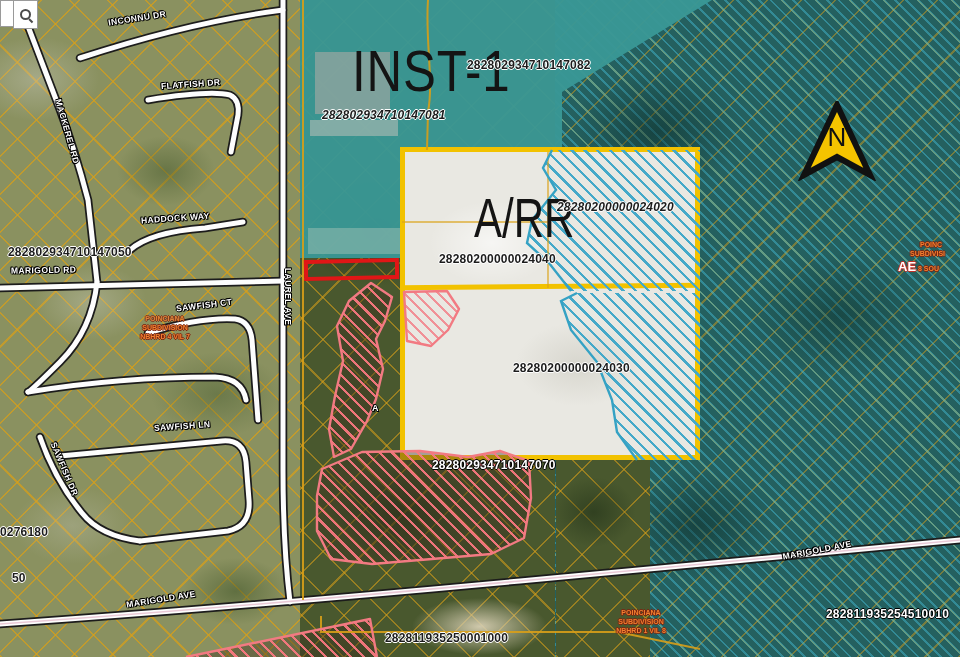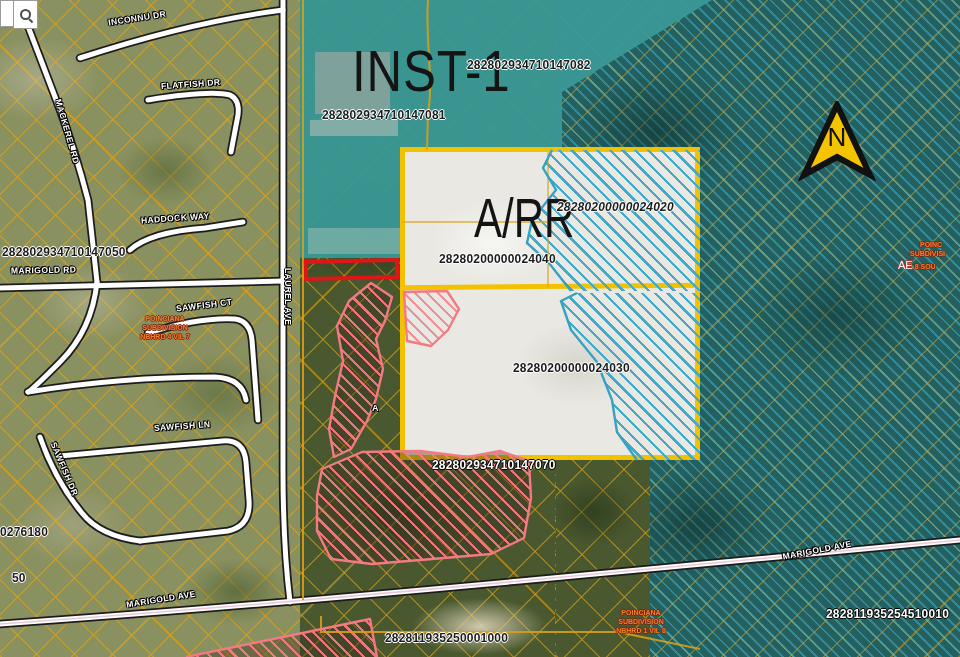--- a/index.html
+++ b/index.html
@@ -77,21 +77,21 @@
   .lbl{position:absolute;z-index:7;white-space:nowrap;line-height:1;}
   .pid{font-size:12px;font-weight:bold;color:#1c1c1c;letter-spacing:.2px;
     text-shadow:-1px 0 #fff,1px 0 #fff,0 -1px #fff,0 1px #fff;}
   .pid-w{color:#fff;text-shadow:-1px 0 #000,1px 0 #000,0 -1px #000,0 1px #000;}
   .street{font-size:8.5px;font-weight:bold;color:#fff;letter-spacing:.4px;
     text-shadow:-1px 0 #000,1px 0 #000,0 -1px #000,0 1px #000,-1px -1px #000,1px 1px #000;}
   .zone-big{color:#141414;font-weight:400;transform-origin:left top;}
   .subdiv{font-size:7px;font-weight:bold;color:#f08030;text-align:center;line-height:1.25;
     text-shadow:-1px 0 #7d2410,1px 0 #7d2410,0 -1px #7d2410,0 1px #7d2410;}
   .subdiv .l1{opacity:.8;}
-  .ae{font-size:11px;font-weight:normal;color:#fff;
+  .ae{font-size:13px;font-weight:bold;color:#fff;
     text-shadow:-1px 0 #c03028,1px 0 #c03028,0 -1px #c03028,0 1px #c03028;margin-top:8px;}
   
   .north{left:798px;top:101px;z-index:8;}
   .searchbar{left:0;top:0;z-index:9;display:flex;}
   .searchbar input{width:13px;height:27px;border:1px solid #9a9a9a;border-right:none;
     background:#fff;box-sizing:border-box;outline:none;font-size:11px;}
   .searchbar button{width:25px;height:29px;background:#fff;border:1px solid #9a9a9a;
     box-sizing:border-box;display:flex;align-items:center;justify-content:center;padding:0;cursor:pointer;}
   .mag{position:relative;width:14px;height:14px;display:inline-block;}
   .mag .mc{position:absolute;left:1px;top:1px;width:7px;height:7px;border:2px solid #4a4a4a;border-radius:50%;}
@@ -175,27 +175,27 @@
       <path d="M404,292 L447,291 L459,309 L448,330 L431,346 L407,341 Z"></path>
     </g>
   </svg>
 
   <div class="abs sel"></div>
 
   <span class="lbl zone-big" style="left:352px;top:42px;font-size:58px;transform:scaleX(.85);letter-spacing:1px;">INST-1</span>
   <span class="lbl zone-big" style="left:474px;top:190px;font-size:56px;transform:scaleX(.75);">A/RR</span>
   <span class="lbl street" style="left:372px;top:404px;font-size:9px;">A</span>
 
-  <span class="lbl pid" style="left:322px;top:109px;">282802934710147081</span>
+  <span class="lbl pid" style="left:322px;top:109px;font-style:italic;">282802934710147081</span>
   <span class="lbl pid" style="left:467px;top:59px;">282802934710147082</span>
   <span class="lbl pid" style="left:557px;top:201px;font-style:italic;">28280200000024020</span>
   <span class="lbl pid" style="left:439px;top:253px;">28280200000024040</span>
   <span class="lbl pid" style="left:513px;top:362px;">28280200000024030</span>
   <span class="lbl pid pid-w" style="left:432px;top:459px;">282802934710147070</span>
-  <span class="lbl pid" style="left:2px;top:246px;">282802934710147050</span>
+  <span class="lbl pid" style="left:8px;top:246px;">282802934710147050</span>
   <span class="lbl pid" style="left:385px;top:632px;">282811935250001000</span>
   <span class="lbl pid pid-w" style="left:826px;top:608px;">282811935254510010</span>
   <span class="lbl pid" style="left:0;top:526px;">0276180</span>
   <span class="lbl pid" style="left:12px;top:572px;">50</span>
 
   <span class="lbl street" style="left:108px;top:14px;transform:rotate(-9deg);">INCONNU DR</span>
   <span class="lbl street" style="left:161px;top:80px;transform:rotate(-4deg);">FLATFISH DR</span>
   <span class="lbl street" style="left:62px;top:98px;transform:rotate(74deg);transform-origin:left top;">MACKEREL RD</span>
   <span class="lbl street" style="left:141px;top:214px;transform:rotate(-4deg);">HADDOCK WAY</span>
   <span class="lbl street" style="left:11px;top:266px;transform:rotate(-1deg);">MARIGOLD RD</span>

